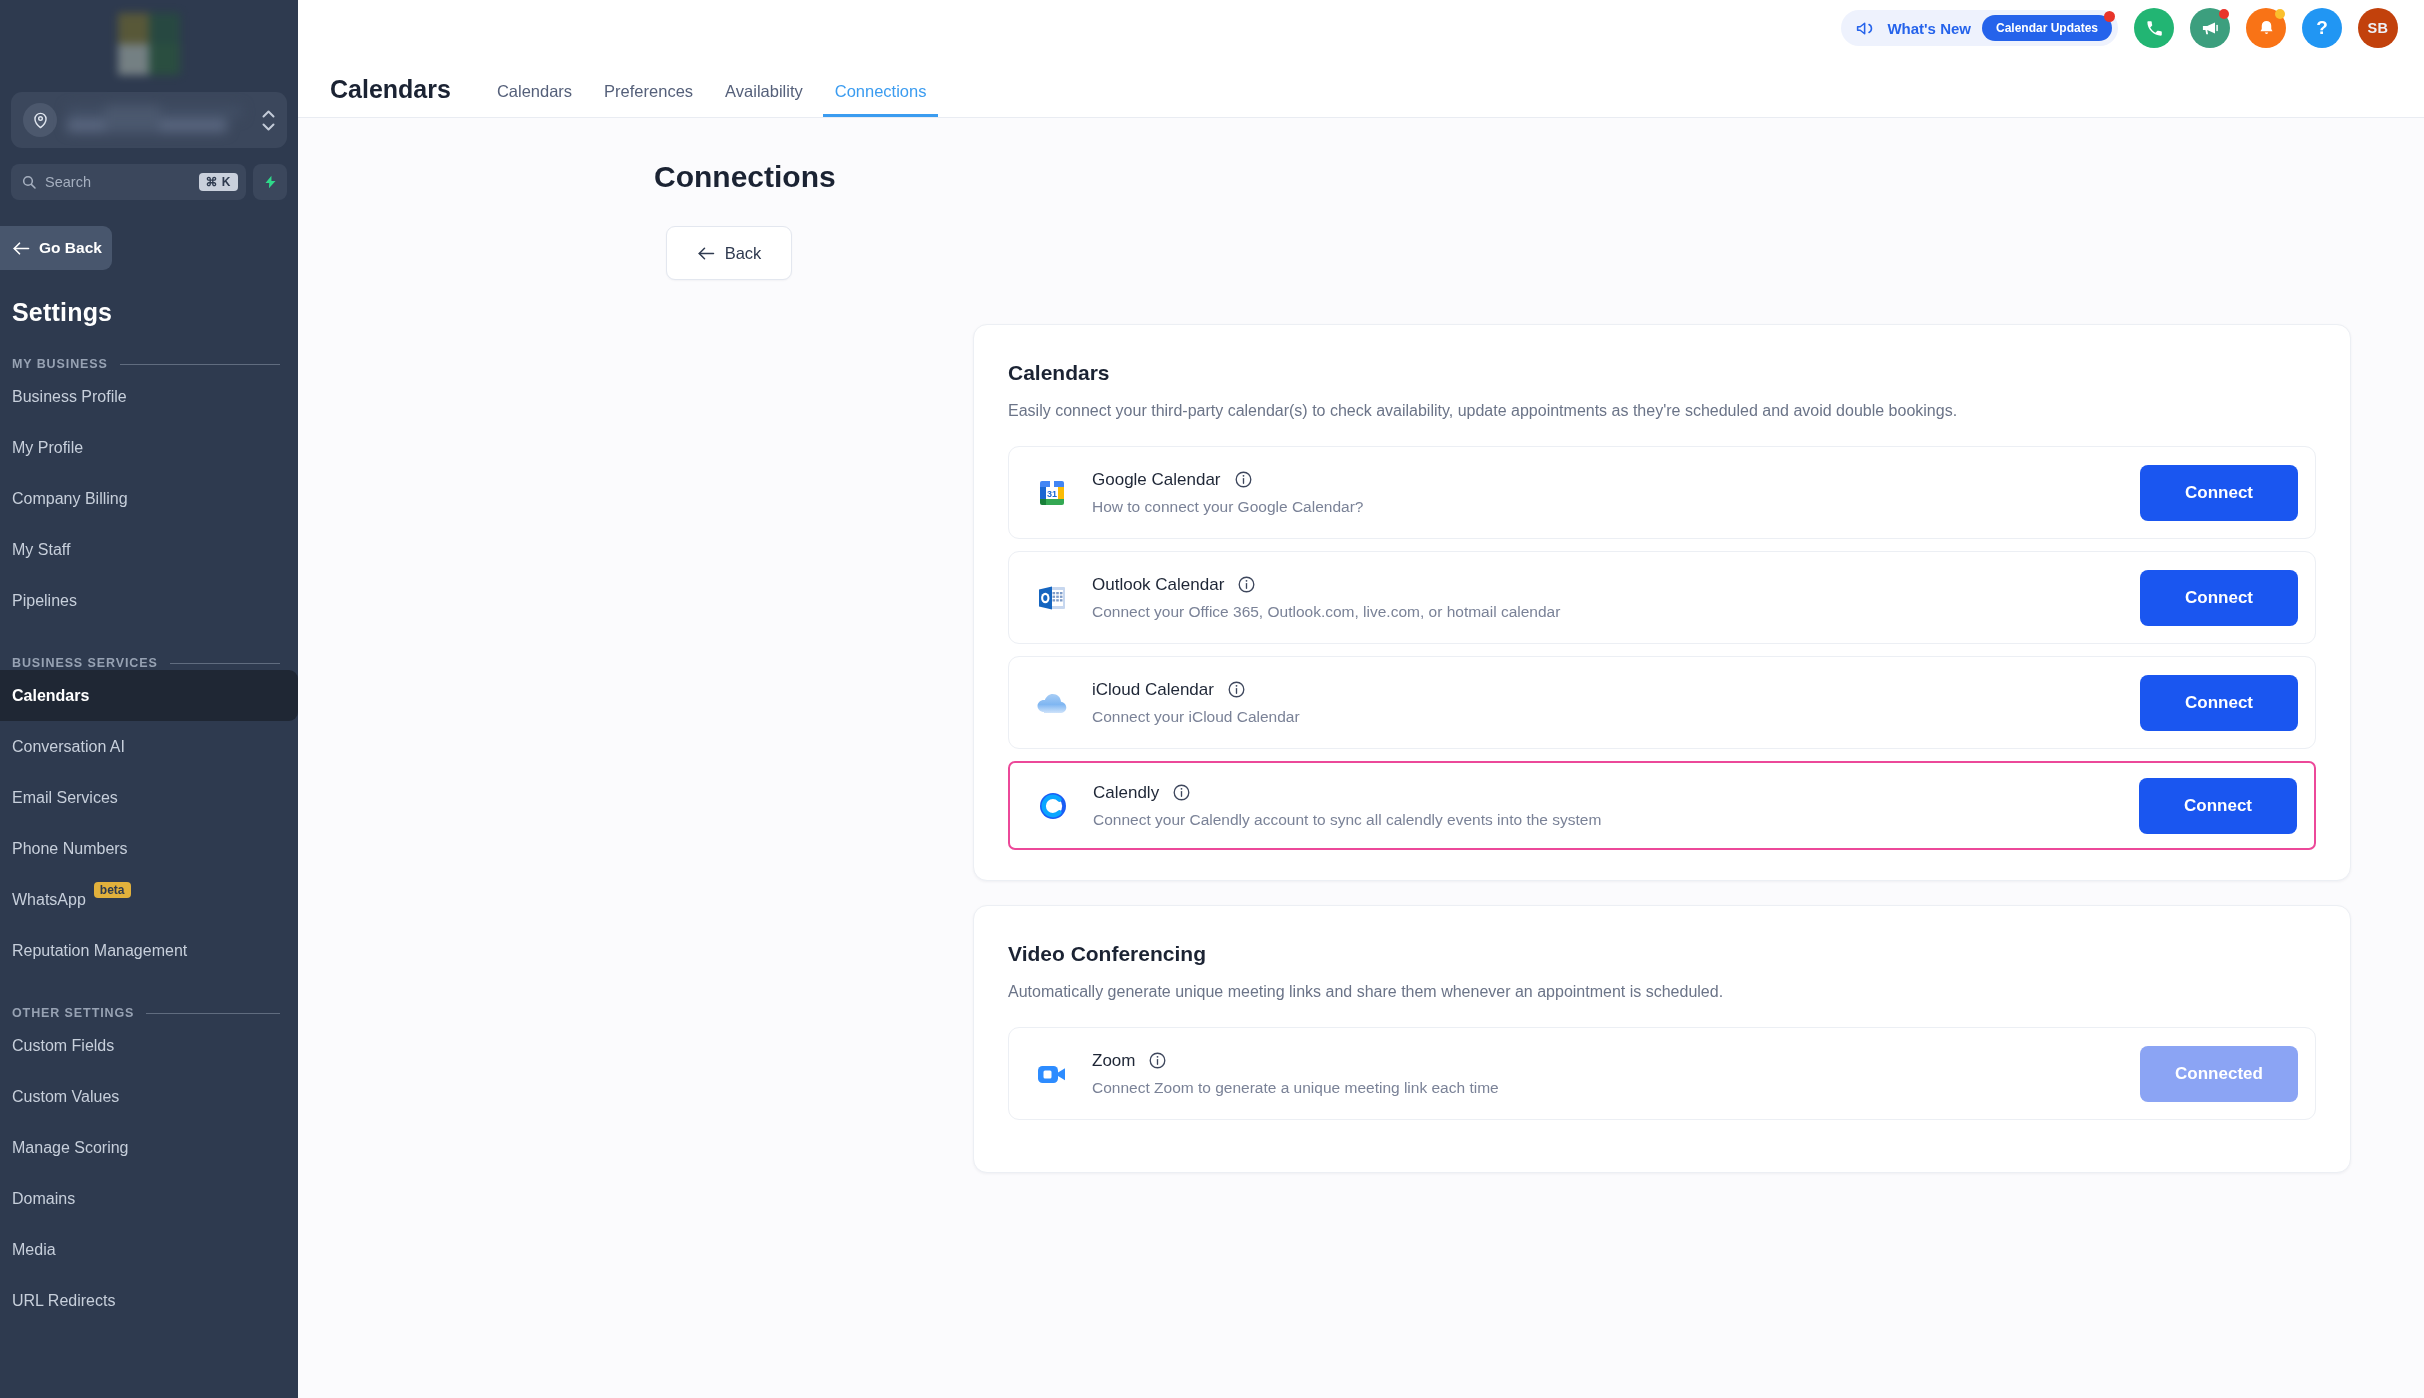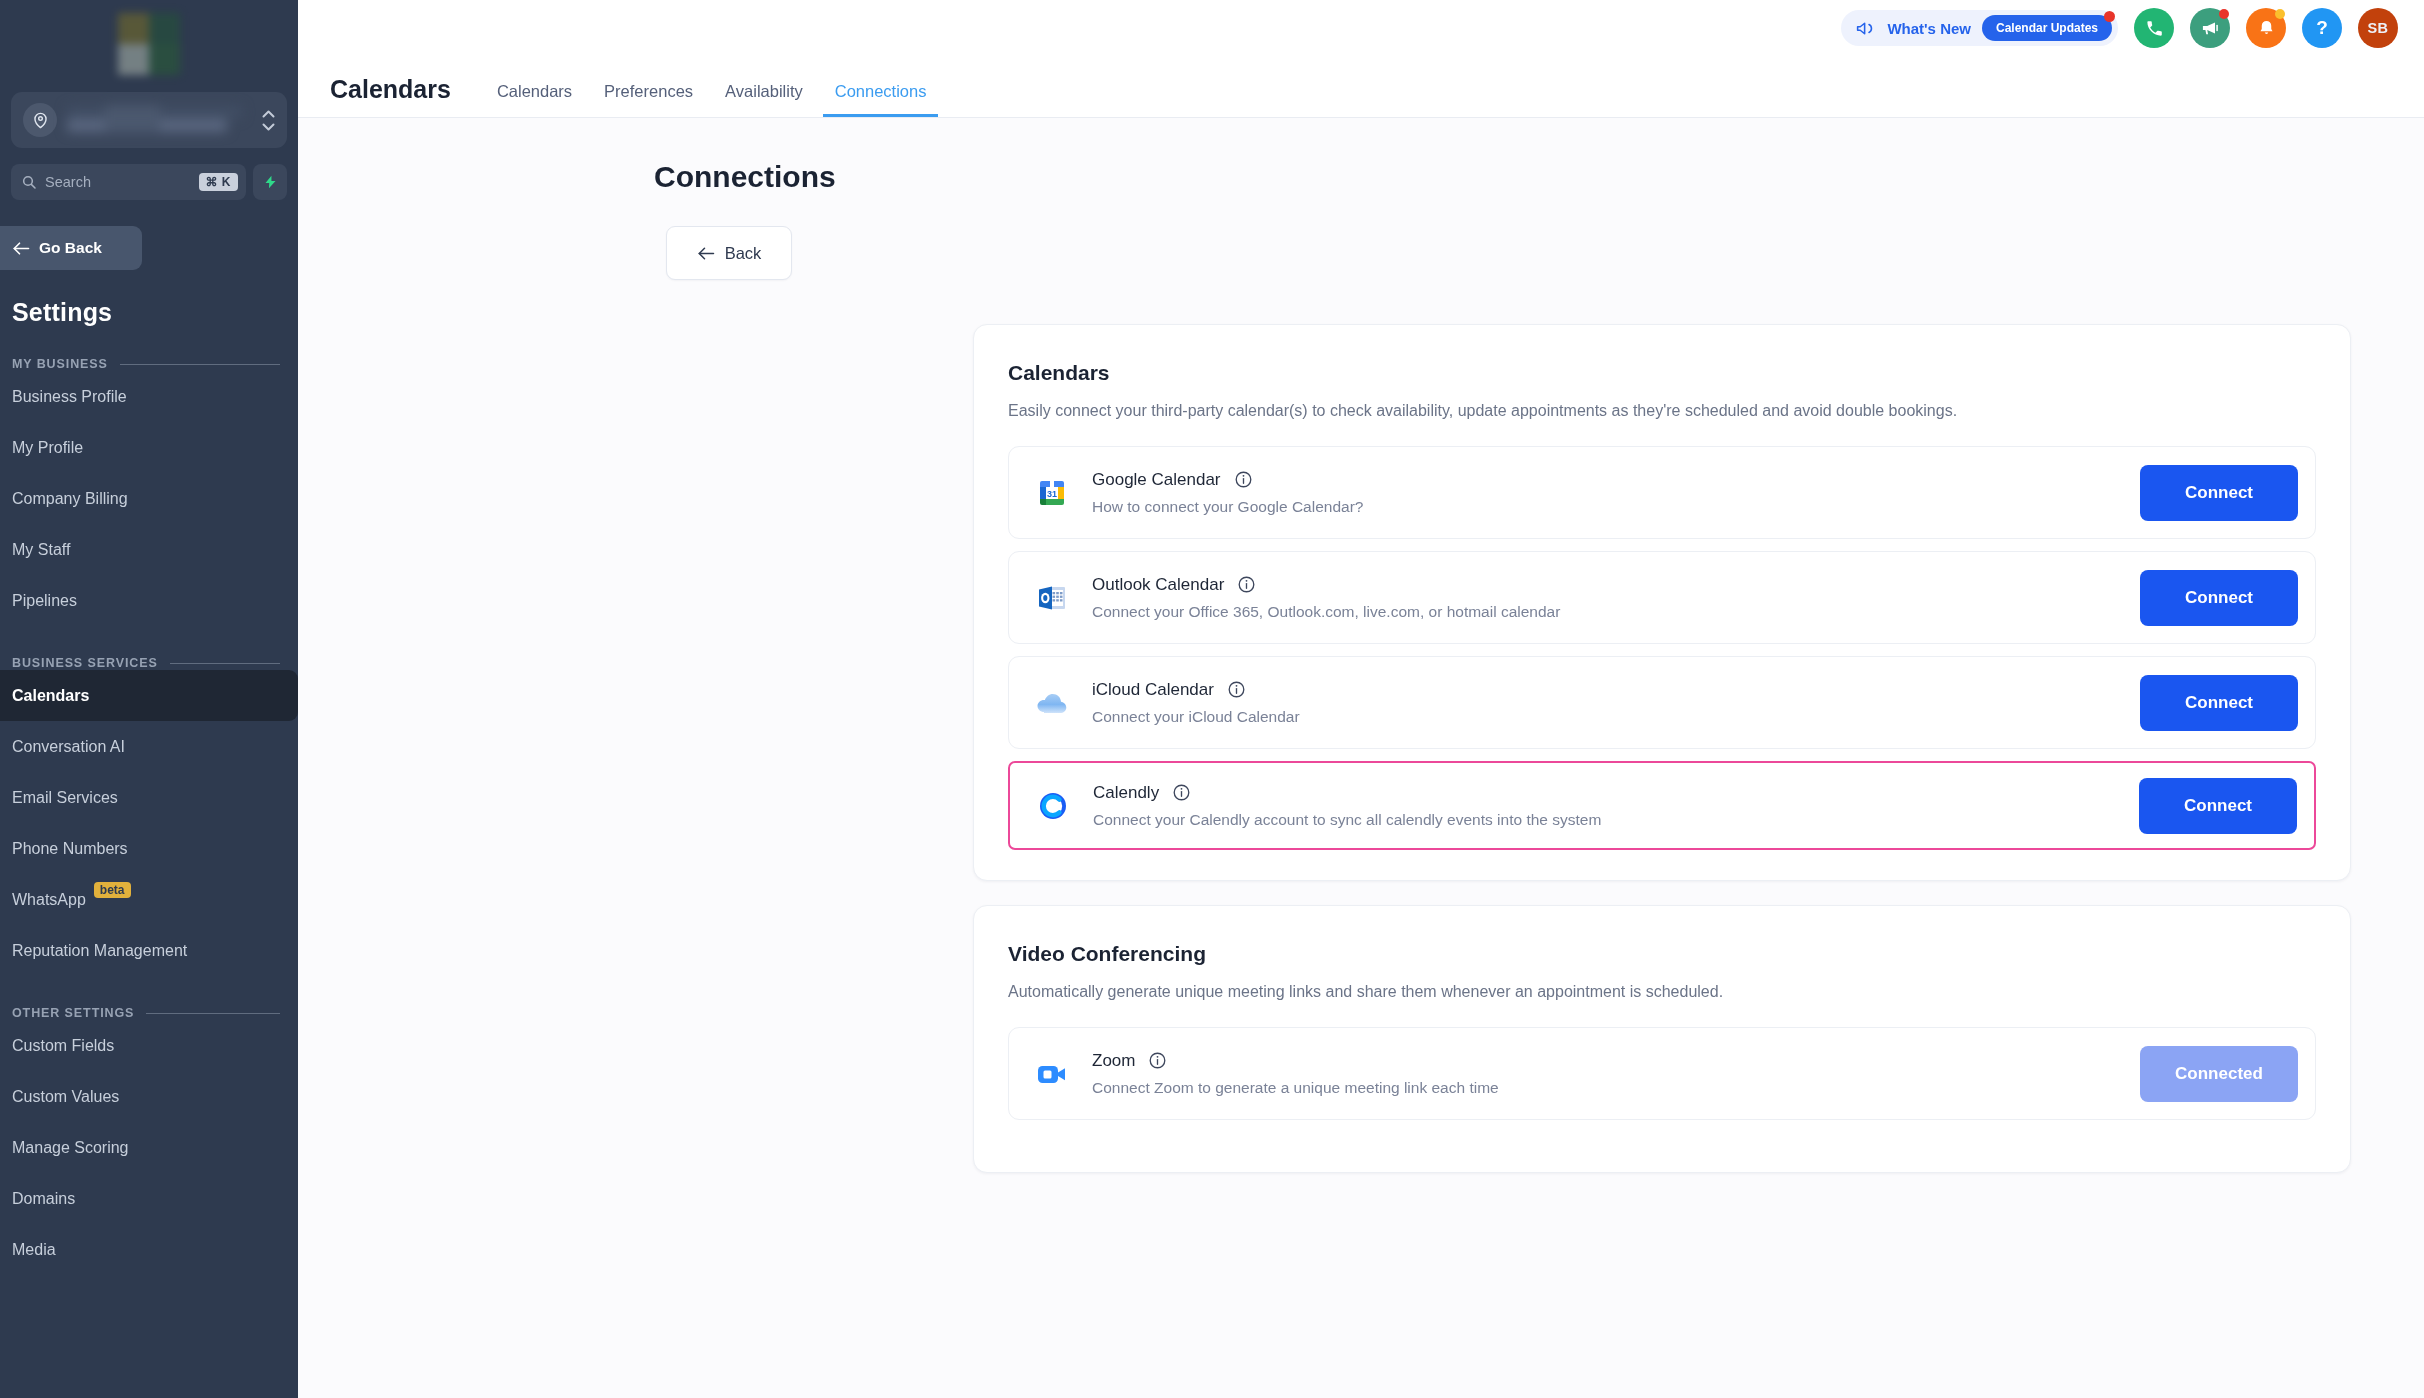--- a/index.html
+++ b/index.html
@@ -71,21 +71,21 @@
   }
   .bolt-btn {
     width: 34px; height: 36px;
     background: #3b475c; border-radius: 8px;
     display: flex; align-items: center; justify-content: center;
     cursor: pointer;
   }
 
   .go-back {
     margin-top: 26px;
-    width: 142px; height: 44px;
+    width: 112px; height: 44px;
     background: #48566d;
     border-top-right-radius: 9px; border-bottom-right-radius: 9px;
     display: flex; align-items: center; gap: 9px;
     padding-left: 12px;
     color: #fff; font-size: 15.5px; font-weight: 700;
     cursor: pointer;
   }
 
   .settings-title {
     margin: 28px 0 12px 12px;
@@ -361,20 +361,23 @@
           <span>Custom Values</span>
         </div>
         <div class="nav-item">
           <span>Manage Scoring</span>
         </div>
         <div class="nav-item">
           <span>Domains</span>
         </div>
         <div class="nav-item">
           <span>Media</span>
+        </div>
+        <div class="nav-item">
+          <span>URL Redirects</span>
         </div>
       </nav>
   </aside>
 
   <main class="main">
 
     <div class="topbar">
 
       <div class="whats-new">
         <svg width="21" height="21" viewBox="0 0 24 24" fill="none" stroke="#2563eb" stroke-width="1.8" stroke-linecap="round" stroke-linejoin="round">

